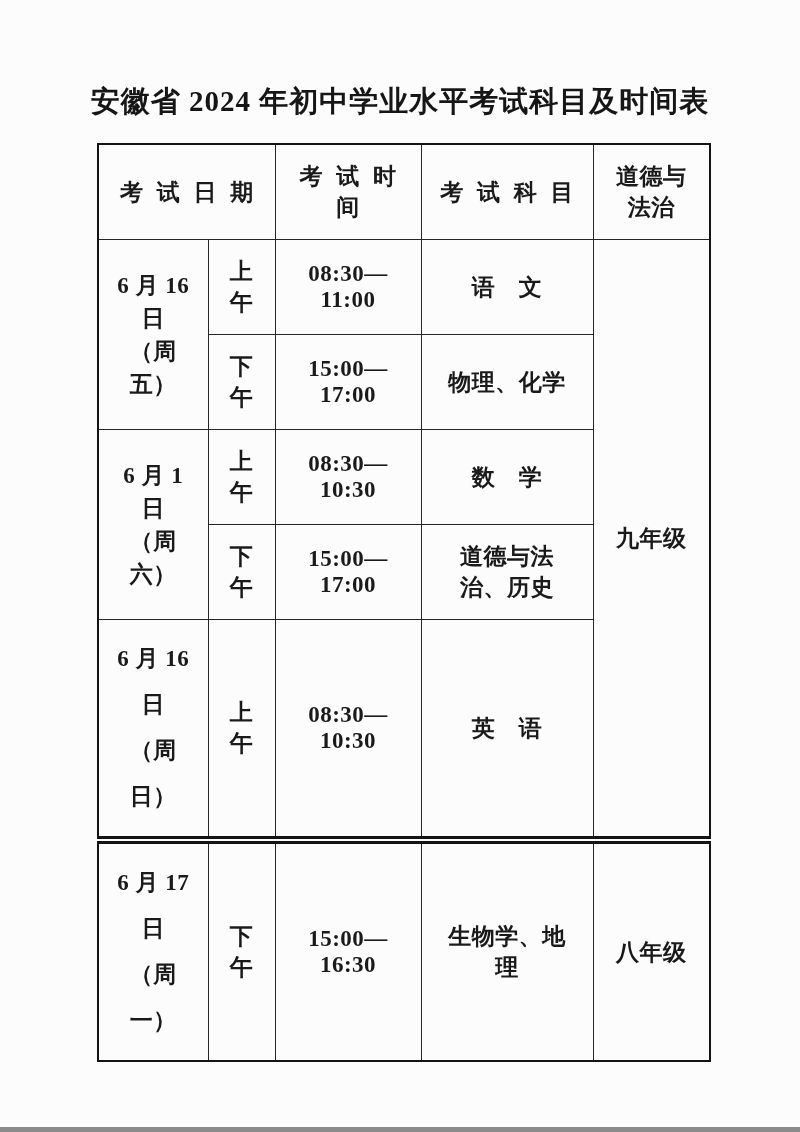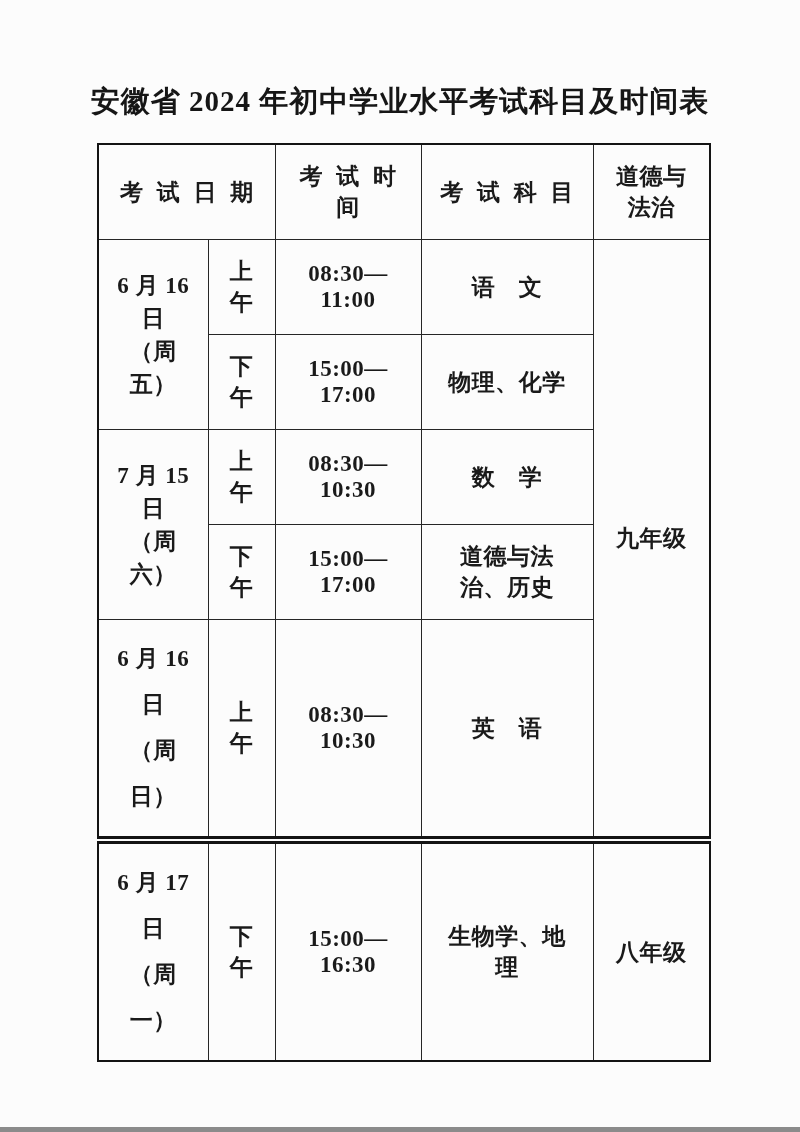--- a/index.html
+++ b/index.html
@@ -87,21 +87,21 @@
     </tr>
 
     <tr class="r-std">
       <td>下午</td>
       <td>15:00—17:00</td>
       <td>物理、化学</td>
     </tr>
 
     <tr class="r-std">
       <td rowspan="2" class="date-cell">
-        <span>7 月 15 日</span>
+        <span>6 月 1 日</span>
         <span>（周六）</span>
       </td>
       <td>上午</td>
       <td>08:30—10:30</td>
       <td>数　学</td>
     </tr>
 
     <tr class="r-std">
       <td>下午</td>
       <td>15:00—17:00</td>

